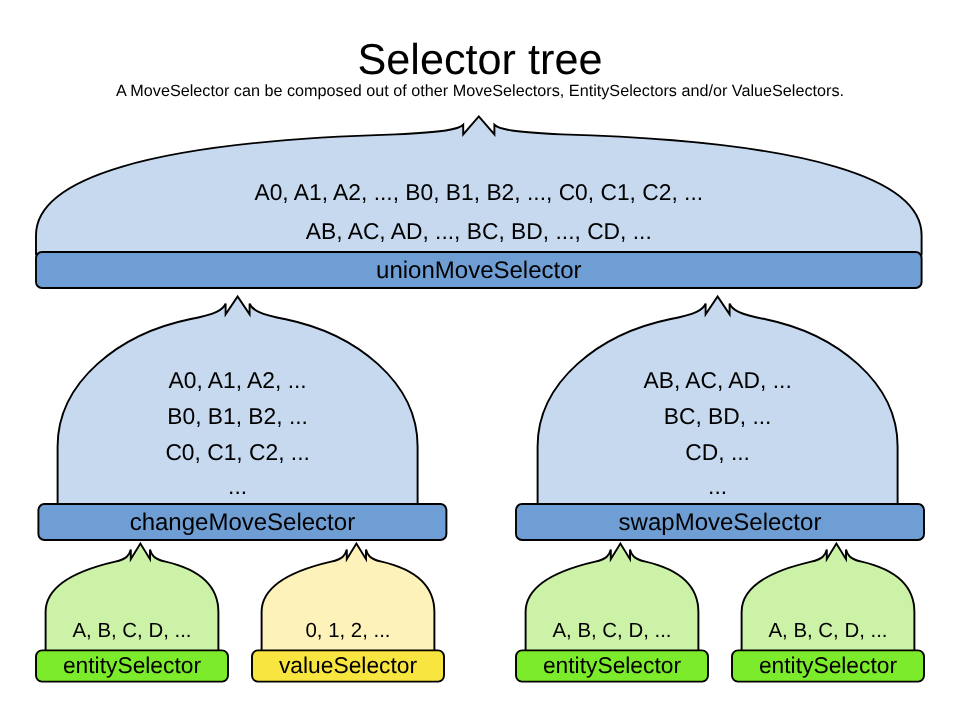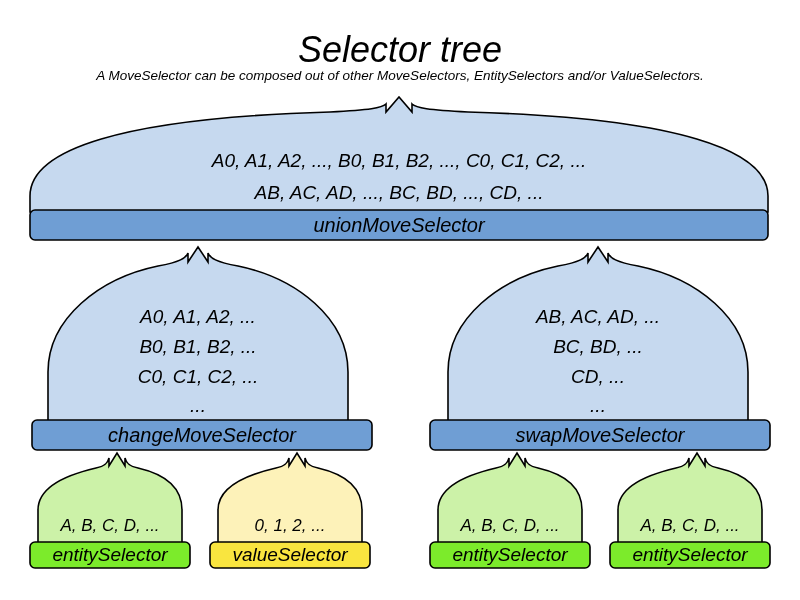--- a/index.html
+++ b/index.html
@@ -13,21 +13,20 @@
     position: relative;
     overflow: hidden;
     font-family: "Liberation Sans", sans-serif;
     color: #000000;
   }
   #diagram-root {
     position: absolute;
     inset: 0;
     width: 800px;
     height: 533px;
-    font-style: italic;
   }
   svg.layer {
     position: absolute;
     left: 0;
     top: 0;
     width: 800px;
     height: 600px;
   }
   .title-text {
     font-size: 36px;

